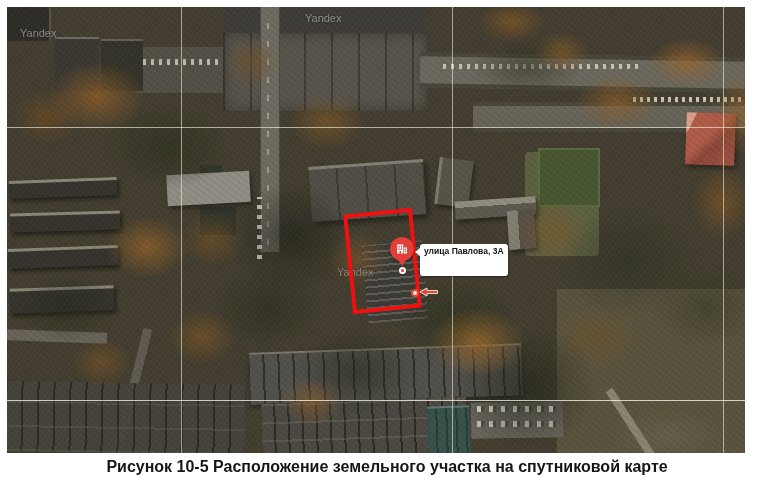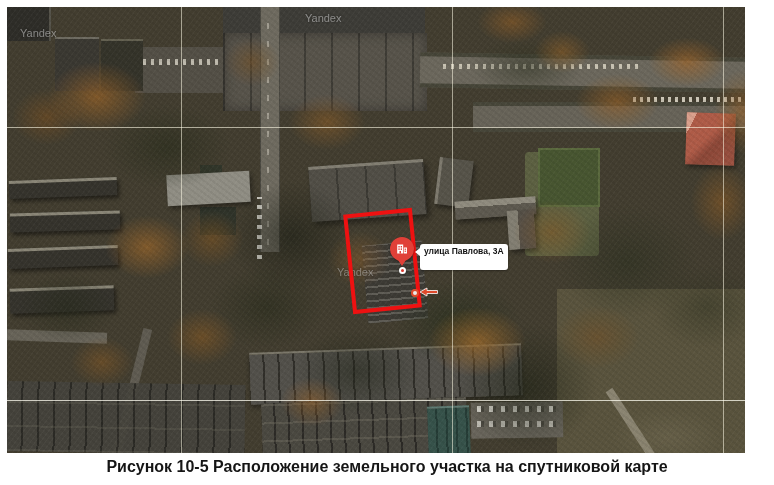--- a/index.html
+++ b/index.html
@@ -106,21 +106,21 @@
   .wm1{left:13px;top:20px;} .wm2{left:298px;top:5px;} .wm3{left:330px;top:259px;opacity:.8;}
 
   
   .plot-rect{left:341px;top:204px;width:69px;height:100px;border:4px solid #ee1111;box-sizing:border-box;transform:rotate(-5.8deg);}
   .marker{left:383px;top:230px;width:24px;height:24px;border-radius:50%;background:#e04038;box-shadow:0 1px 2px rgba(0,0,0,.45);}
   .marker::after{content:"";position:absolute;left:8px;bottom:-5px;width:0;height:0;border-left:4px solid transparent;border-right:4px solid transparent;border-top:6px solid #e04038;}
   .marker svg{position:absolute;left:6px;top:6px;}
   .poi-dot{left:392px;top:260px;width:7px;height:7px;border-radius:50%;background:#d93a30;border:2px solid #fff;box-sizing:border-box;box-shadow:0 0 2px rgba(0,0,0,.4);}
   .ring{left:404px;top:282px;width:8px;height:8px;border-radius:50%;border:2px solid #dd4a2c;background:rgba(255,255,255,.9);box-sizing:border-box;}
   .arrow-wrap{left:413px;top:280px;width:18px;height:10px;}
-  .label-box{left:413px;top:237px;height:26px;line-height:15px;padding:0 4px;background:#fff;border-radius:3px;box-shadow:0 1px 2px rgba(0,0,0,.35);font-size:8.5px;font-weight:bold;color:#111;white-space:nowrap;}
+  .label-box{left:413px;top:237px;height:32px;line-height:15px;padding:0 4px;background:#fff;border-radius:3px;box-shadow:0 1px 2px rgba(0,0,0,.35);font-size:8.5px;font-weight:bold;color:#111;white-space:nowrap;}
   .label-box::before{content:"";position:absolute;left:-5px;top:4px;width:0;height:0;border-top:4px solid transparent;border-bottom:4px solid transparent;border-right:5px solid #fff;}
 
   
   .caption{position:absolute;left:0;top:458px;width:774px;text-align:center;font-size:16px;font-weight:bold;color:#151515;}
 </style>
 </head>
 <body>
 
 <div class="page">
   <div class="map">

